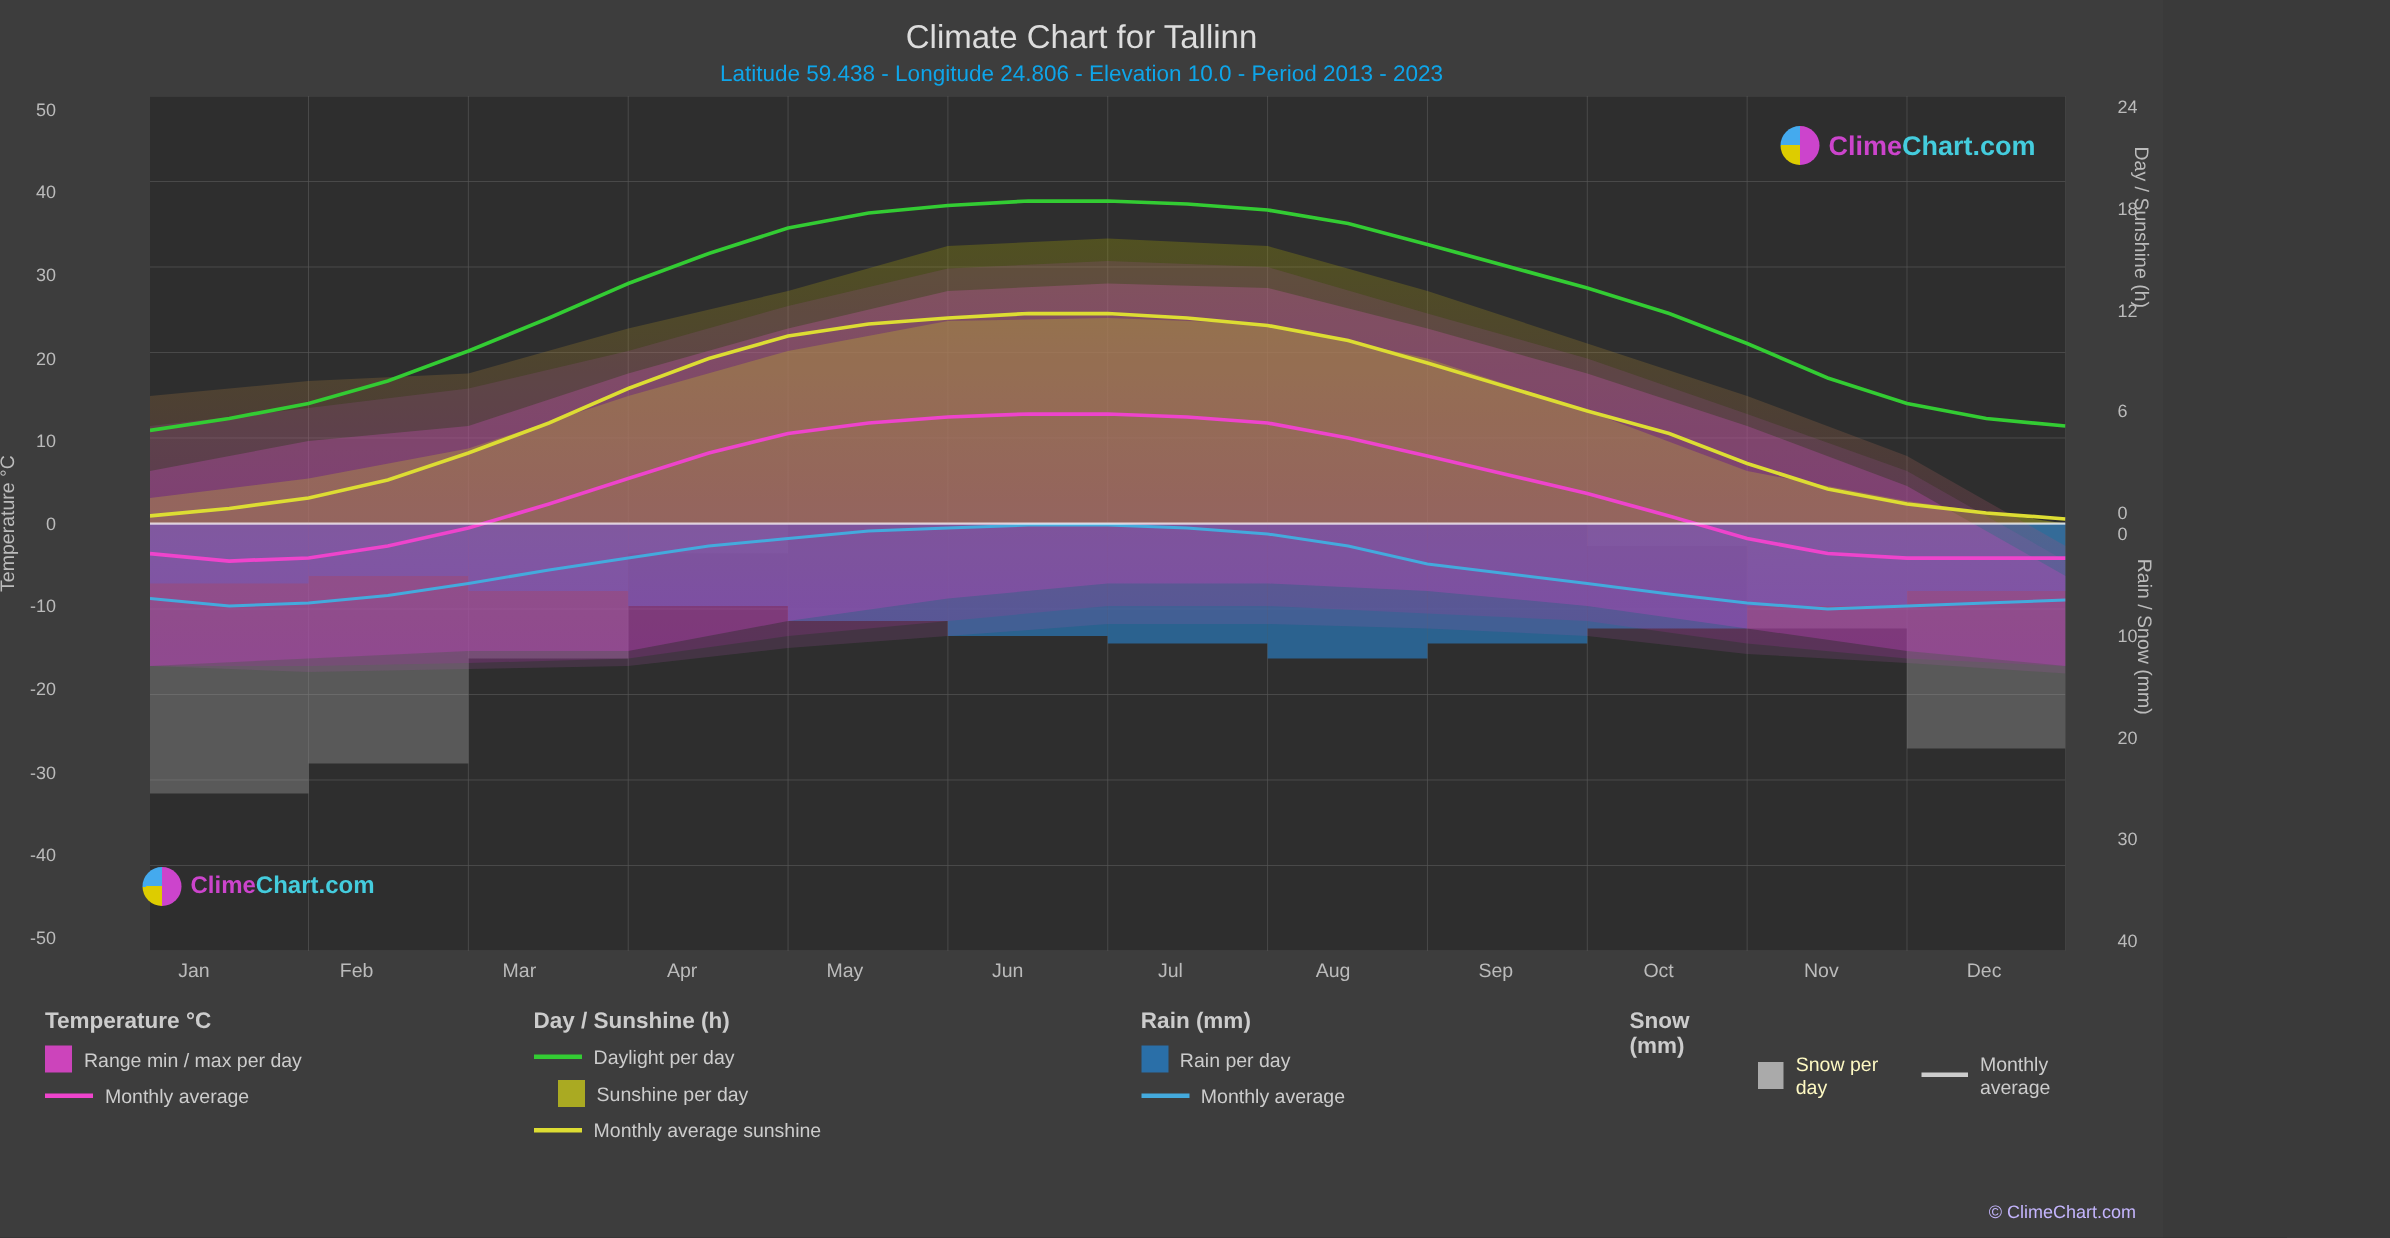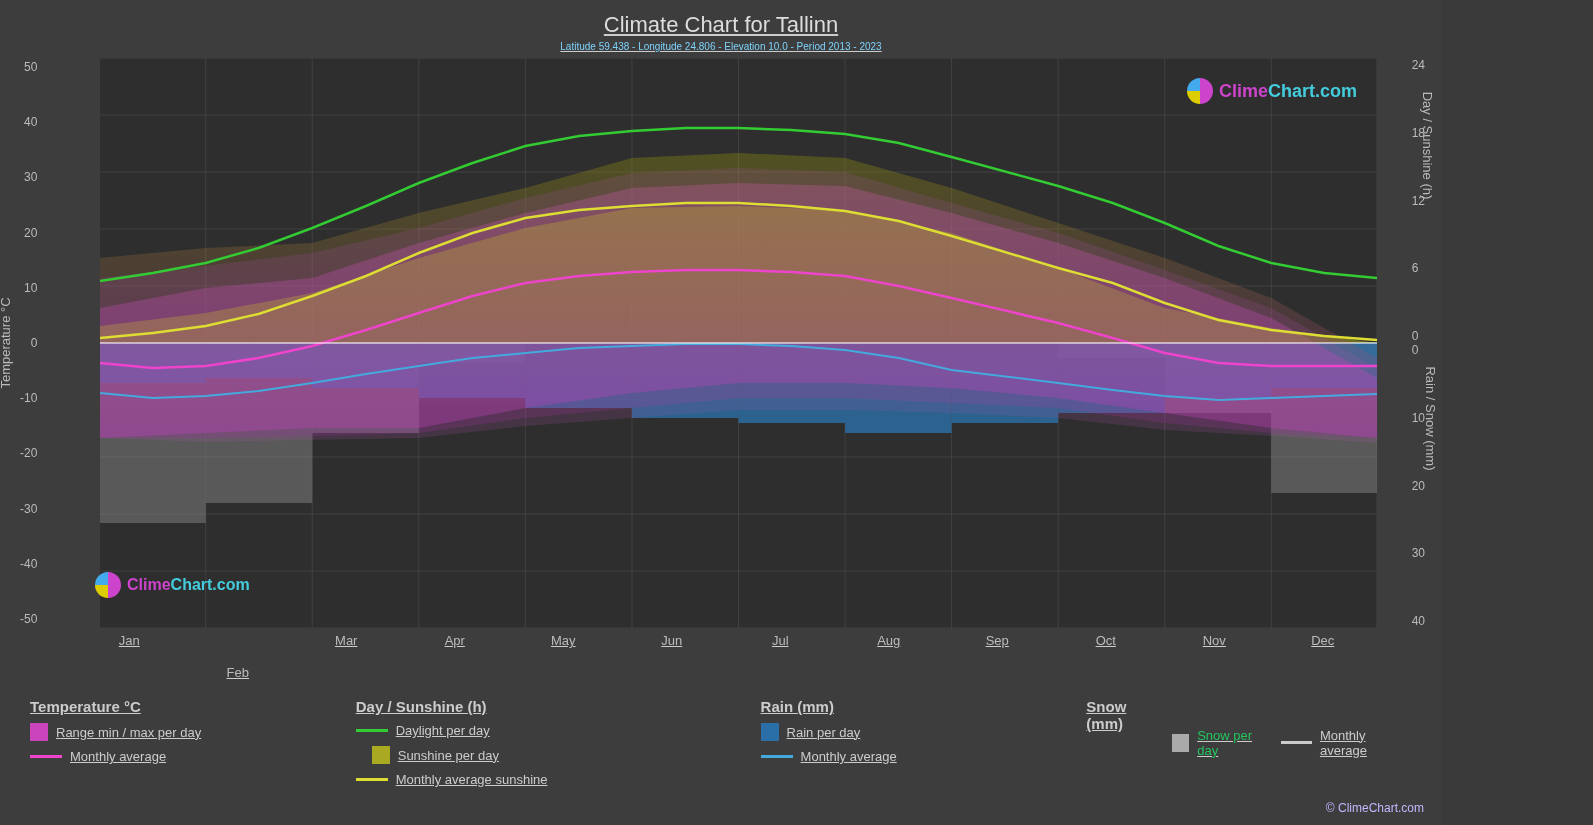--- a/index.html
+++ b/index.html
@@ -9,34 +9,33 @@
       width: 1593px;
       height: 825px;
       overflow: hidden;
       color: #ccc;
     }
     .container {
       width: 1442px;
       height: 825px;
       background: #3d3d3d;
       position: relative;
-      text-decoration: underline;
     }
     .title-section {
       text-align: center;
       padding-top: 12px;
     }
     .main-title {
       color: #ddd;
       font-size: 22px;
       font-weight: normal;
     }
     .subtitle {
-      color: #7dd3fc;
-      font-size: 10px;
+      color: #0ea5e9;
+      font-size: 15px;
       margin-top: 3px;
     }
     .axis-label {
       color: #bbb;
       font-size: 12px;
     }
   </style>
 </head>
 <body>
 
@@ -183,21 +182,21 @@
     
     <div style="position:absolute; top:20px; right:20px; display:flex; align-items:center; gap:6px;">
       <span style="display:inline-block; width:26px; height:26px; border-radius:50%; background: conic-gradient(#cc44cc 0deg 180deg, #ddcc00 180deg 270deg, #44aaee 270deg 360deg);"></span>
       <span style="font-size:18px; font-weight:bold;"><span style="color:#cc44cc;">Clime</span><span style="color:#44ccdd;">Chart.com</span></span>
     </div>
 
   </div>
 
   <div style="display:flex; margin: 5px 65px 0 75px; color:#bbb; font-size:13px;">
     <span style="flex:1; text-align:center;">Jan</span>
-    <span style="flex:1; text-align:center;margin-top:32px;">Feb</span>
+    <span style="flex:1; text-align:center;">Feb</span>
     <span style="flex:1; text-align:center;">Mar</span>
     <span style="flex:1; text-align:center;">Apr</span>
     <span style="flex:1; text-align:center;">May</span>
     <span style="flex:1; text-align:center;">Jun</span>
     <span style="flex:1; text-align:center;">Jul</span>
     <span style="flex:1; text-align:center;">Aug</span>
     <span style="flex:1; text-align:center;">Sep</span>
     <span style="flex:1; text-align:center;">Oct</span>
     <span style="flex:1; text-align:center;">Nov</span>
     <span style="flex:1; text-align:center;">Dec</span>
@@ -242,21 +241,21 @@
       <div style="display:flex; align-items:center; gap:8px;">
         <span style="display:inline-block; width:32px; height:3px; background:#44aadd;"></span>
         <span style="color:#ccc; font-size:13px;">Monthly average</span>
       </div>
     </div>
 
     <div style="flex:1; display:flex; flex-direction:row; gap:8px;">
       <div style="color:#ccc; font-size:15px; font-weight:bold;">Snow (mm)</div>
       <div style="display:flex; align-items:center; gap:8px;">
         <span style="display:inline-block; width:18px; height:18px; background:#aaaaaa;"></span>
-        <span style="color:#22c55e; font-size:13px;">Snow per day</span>
+        <span style="color:#fef9c3; font-size:13px;">Snow per day</span>
       </div>
       <div style="display:flex; align-items:center; gap:8px;">
         <span style="display:inline-block; width:32px; height:3px; background:#cccccc;"></span>
         <span style="color:#ccc; font-size:13px;">Monthly average</span>
       </div>
     </div>
 
   </div>
 
   <div style="position:absolute; bottom:10px; right:18px; color:#c4b5fd; font-size:12px;">© ClimeChart.com</div>

